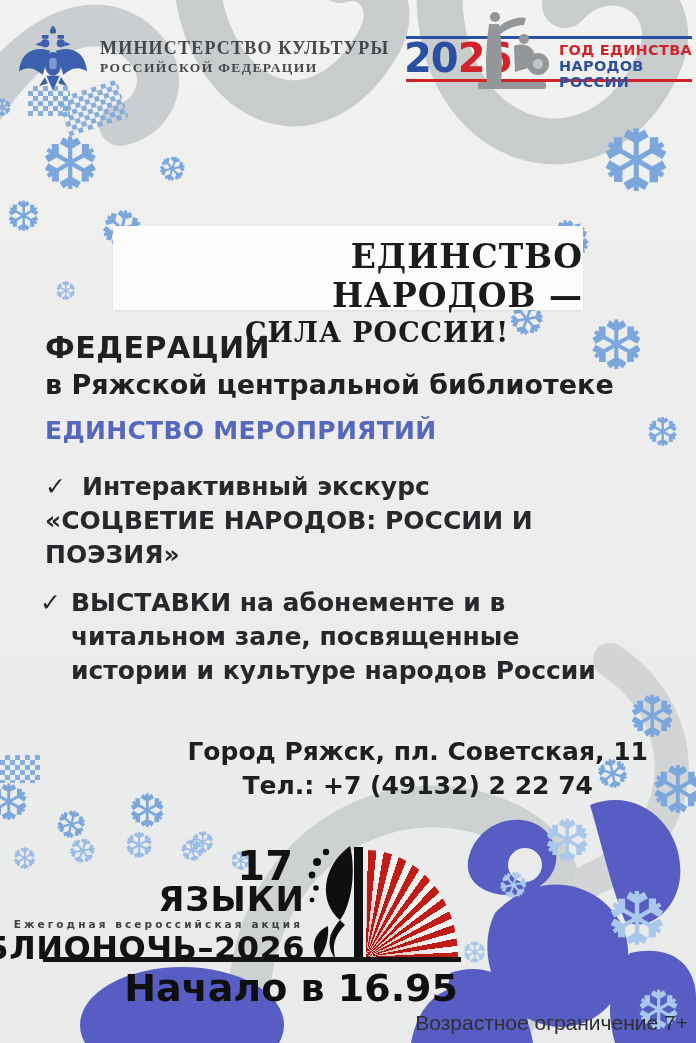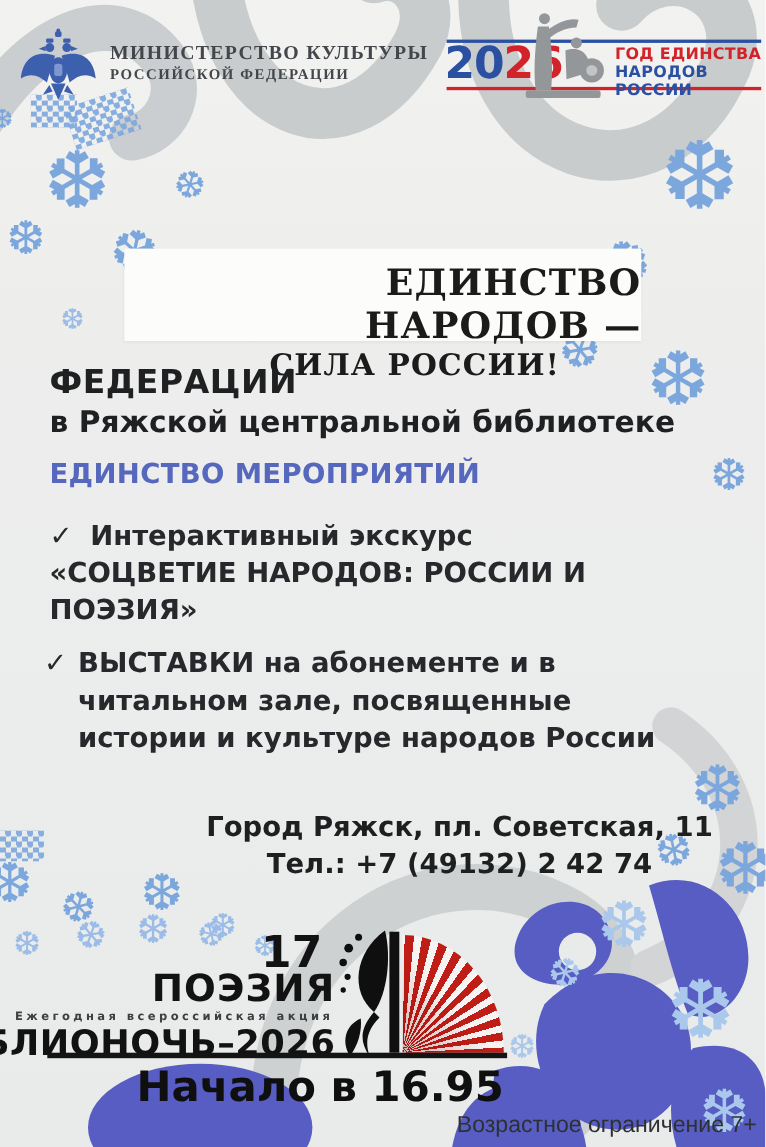--- a/index.html
+++ b/index.html
@@ -210,26 +210,26 @@
 
   <div class="abs item item2">
     <div class="row">
       <span class="chk">✓</span>
       <span class="txt">ВЫСТАВКИ на абонементе и в читальном зале, посвященные истории и культуре народов России</span>
     </div>
   </div>
 
   <div class="abs contact">
     <div>Город Ряжск, пл. Советская, 11</div>
-    <div>Тел.: +7 (49132) 2 42 74</div>
+    <div>Тел.: +7 (49132) 2 22 74</div>
   </div>
 
   <div class="abs footer-left">
     <div class="fl-day">17</div>
-    <div class="fl-month">ПОЭЗИЯ</div>
+    <div class="fl-month">ЯЗЫКИ</div>
     <div class="fl-campaign">Ежегодная всероссийская акция</div>
     <div class="fl-brand">БИБЛИОНОЧЬ–2026</div>
   </div>
 
   <svg class="abs khokhloma" width="58" height="122" viewBox="0 0 58 122">
     <g fill="#0f0f0f">
       <path d="M50 4 C22 24 18 60 40 78 C52 62 56 28 50 4 Z"></path>
       <path d="M40 78 C28 92 26 104 36 118 C31 104 35 93 45 83 Z"></path>
       <path d="M28 84 C14 90 10 105 18 118 C26 108 29 95 28 84 Z"></path>
       <circle cx="26" cy="10" r="3.2"></circle>

